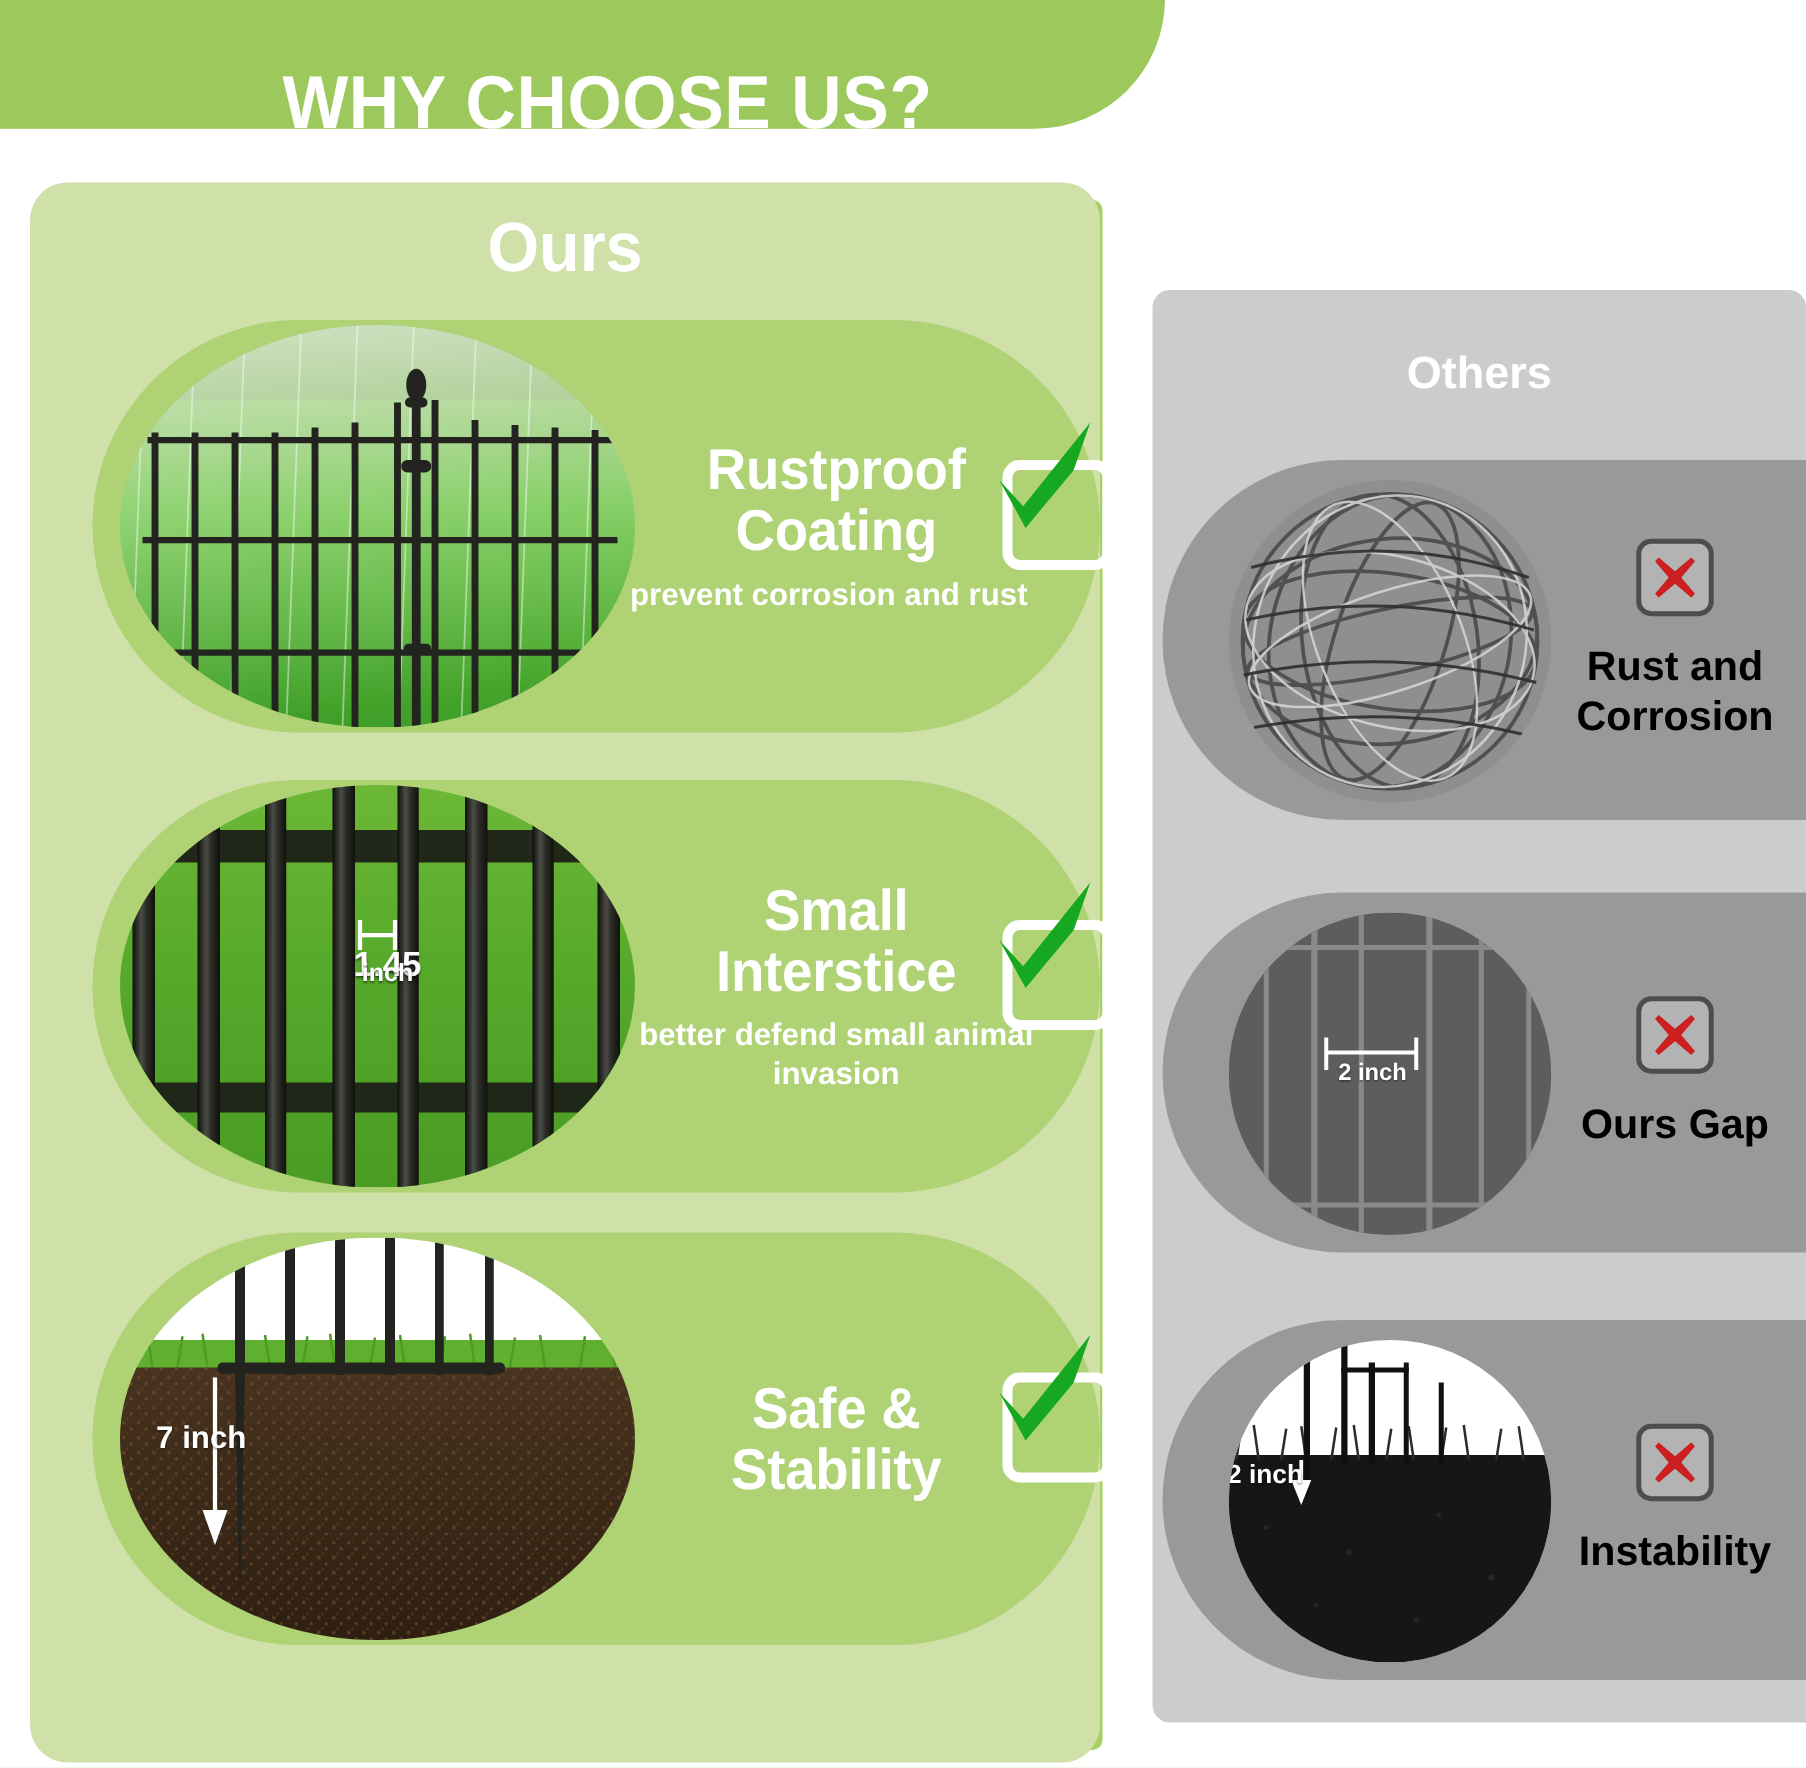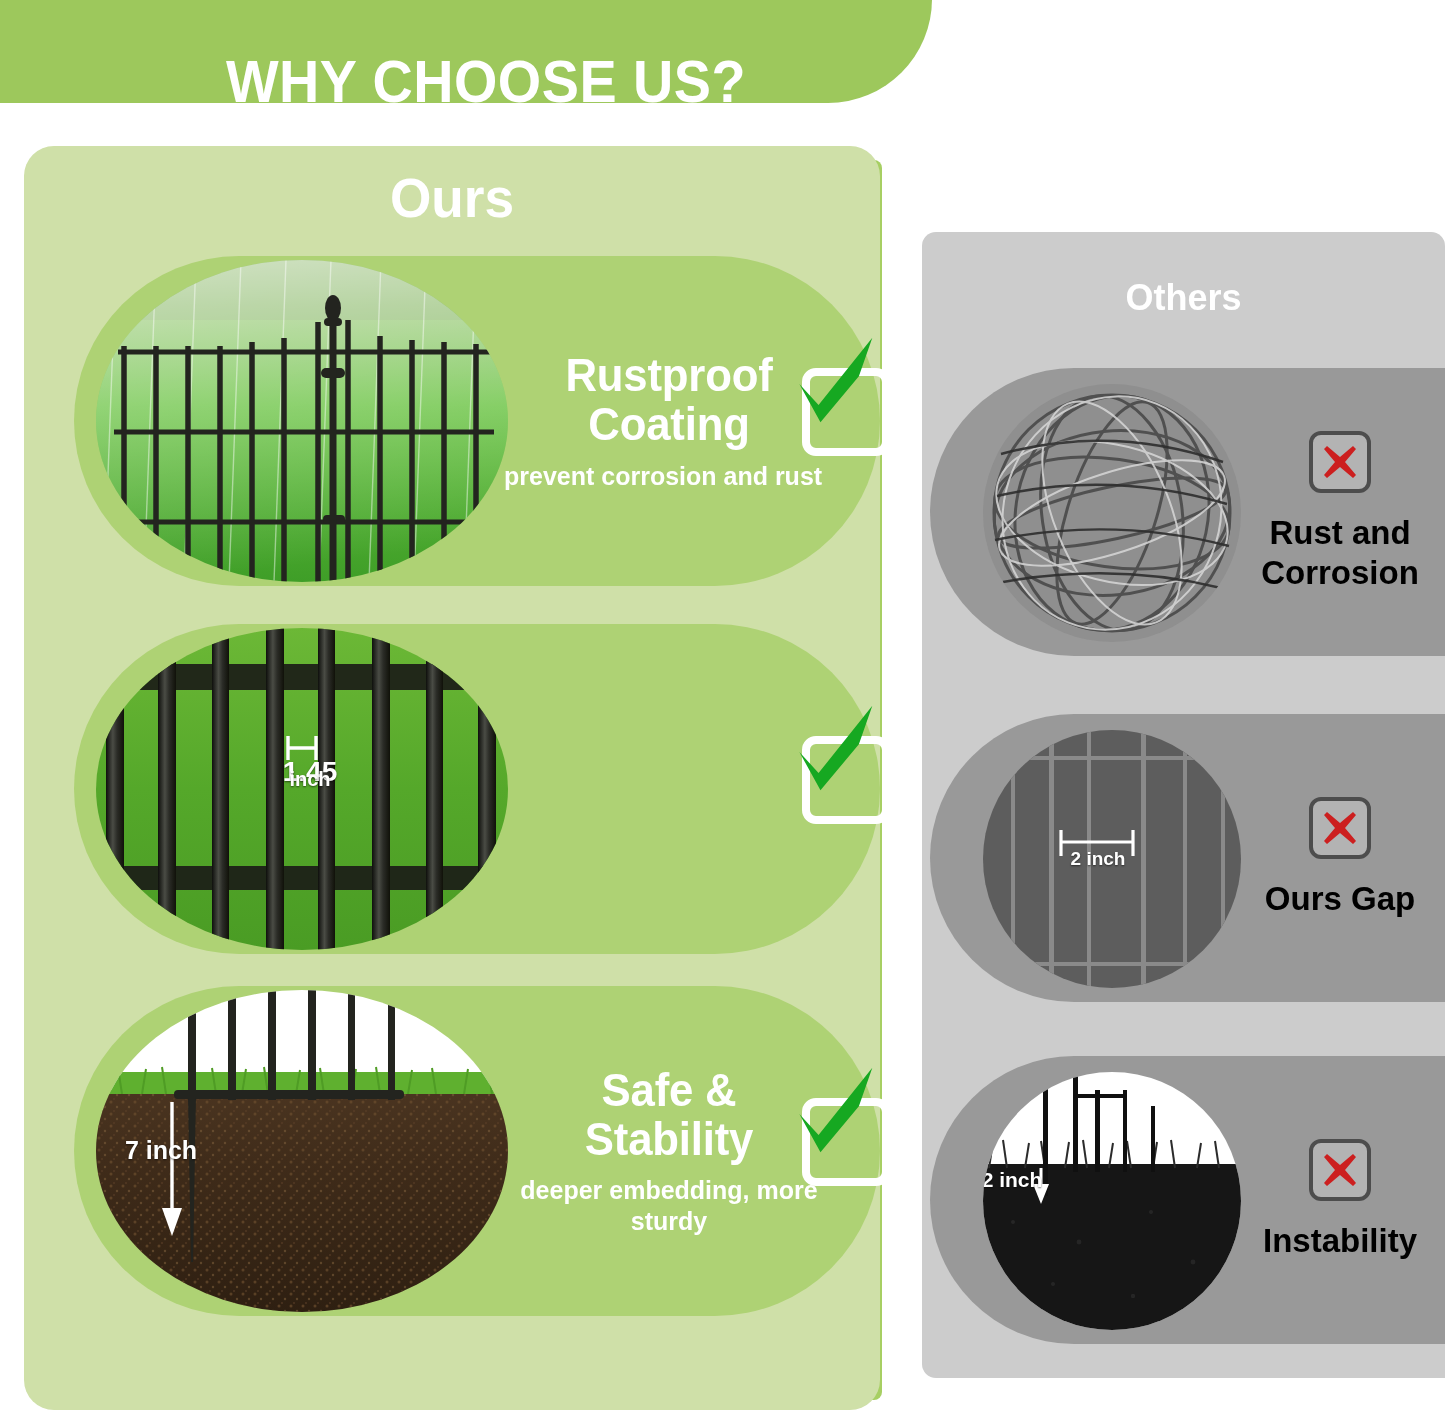--- a/index.html
+++ b/index.html
@@ -185,20 +185,24 @@
         <rect x="382" y="0" width="18" height="322"></rect>
       </g>
       <g stroke="#ffffff" stroke-width="3.4" stroke-linecap="butt">
         <line x1="192" y1="120" x2="220" y2="120"></line>
         <line x1="192" y1="108" x2="192" y2="132"></line>
         <line x1="220" y1="108" x2="220" y2="132"></line>
       </g>
     </svg>
     <div class="dim-label" style="left:184px;top:128px;width:60px;font-size:28px;">1.45</div>
     <div class="dim-label" style="left:184px;top:140px;width:60px;font-size:20px;">inch</div>
+  </div>
+  <div class="ours-text">
+    <div class="ours-head">Small Interstice</div>
+    <div class="ours-sub">better defend small animal invasion</div>
   </div>
   <div class="check-box" style="left:728px;top:112px;">
     <svg class="check-mark" viewBox="0 0 100 100" style="left:-26px;top:-42px;">
       <path d="M16 52 L36 74 L92 4 L78 44 L38 92 Z" fill="#16a821"></path>
     </svg>
   </div>
 </div>
 
 <div class="ours-row r3">
   <div class="ours-photo">
@@ -249,21 +253,20 @@
       <path d="M92 106 L100 106 L97 272 L95 272 Z" fill="#23241f"></path>
       <g stroke="#ffffff" stroke-width="3.4">
         <line x1="76" y1="112" x2="76" y2="228"></line>
       </g>
       <path d="M76 246 L66 218 L86 218 Z" fill="#ffffff"></path>
     </svg>
     <div class="dim-label" style="left:10px;top:146px;width:110px;font-size:25px;">7 inch</div>
   </div>
   <div class="ours-text">
     <div class="ours-head">Safe &amp; Stability</div>
-    <div class="ours-sub">deeper embedding, more sturdy</div>
   </div>
   <div class="check-box" style="left:728px;top:112px;">
     <svg class="check-mark" viewBox="0 0 100 100" style="left:-26px;top:-42px;">
       <path d="M16 52 L36 74 L92 4 L78 44 L38 92 Z" fill="#16a821"></path>
     </svg>
   </div>
 </div>
 
 <div class="others-panel"></div>
 <div class="others-title">Others</div>

